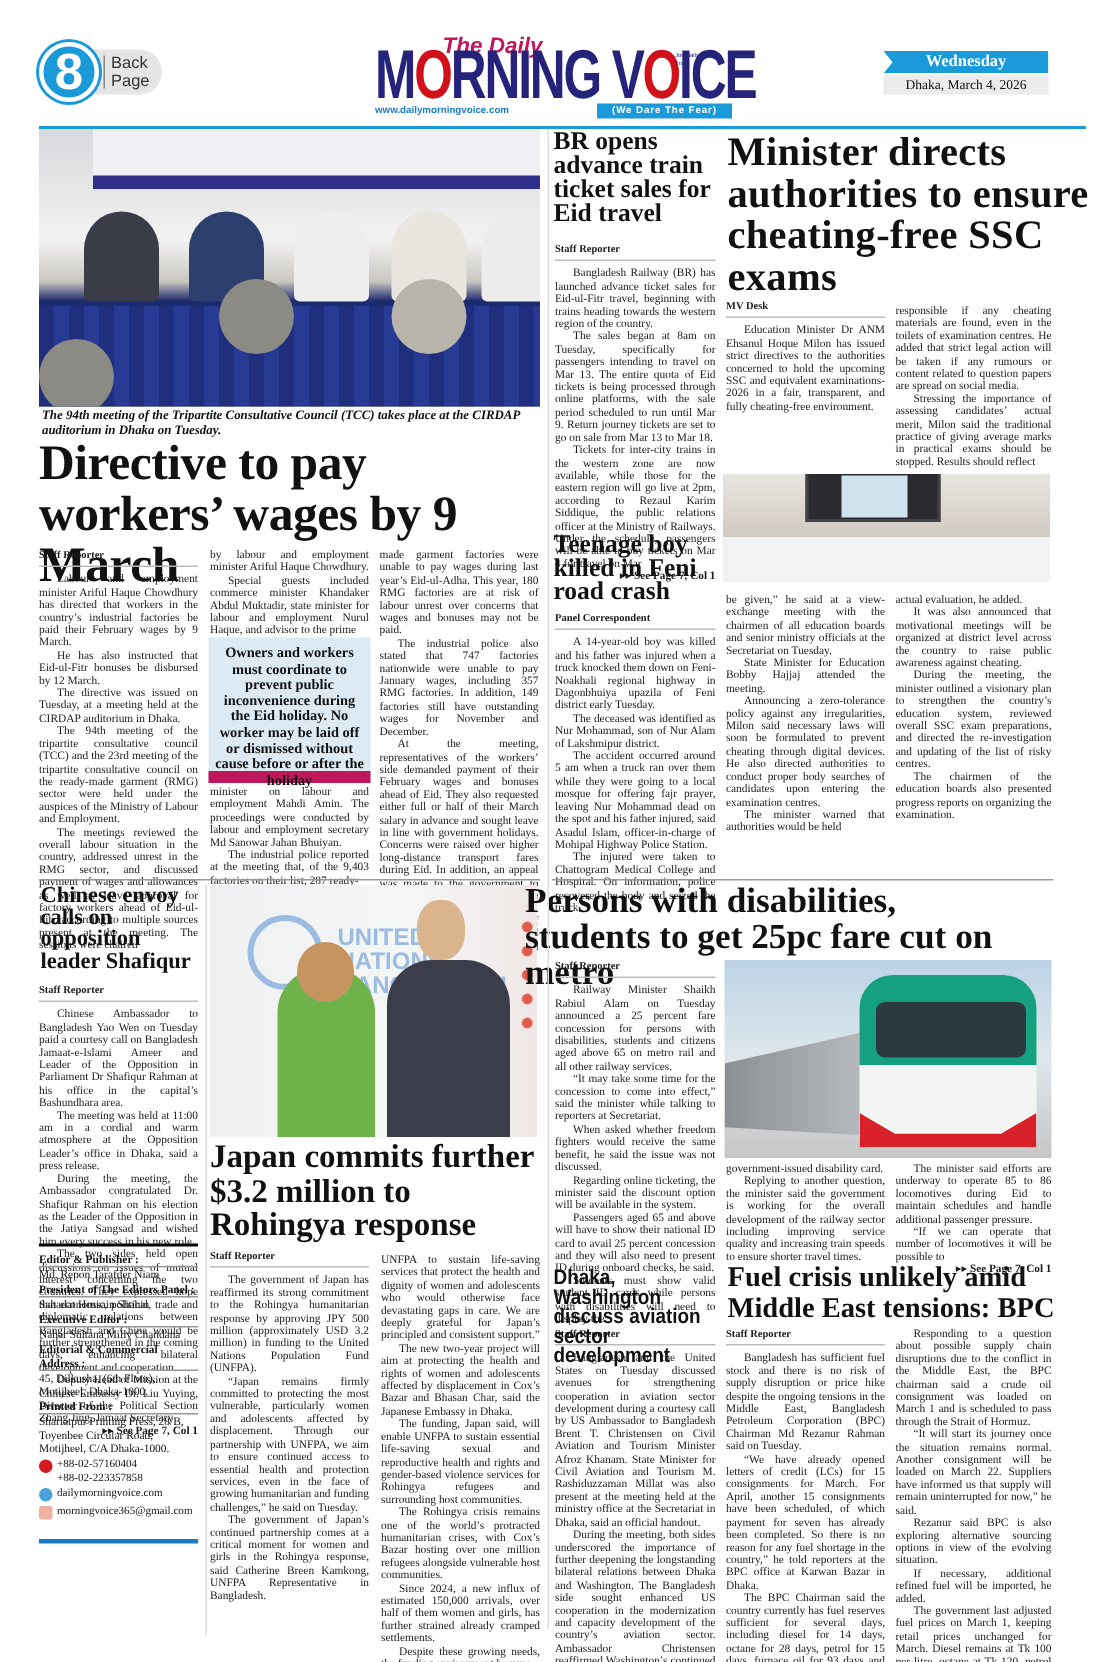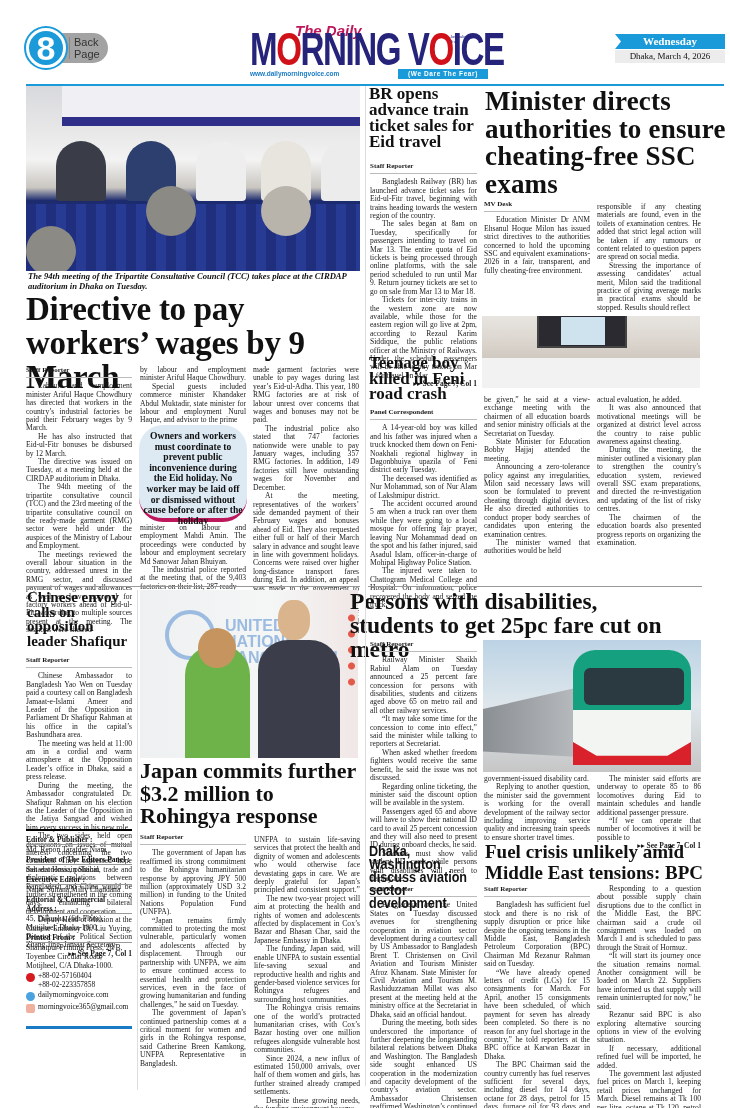--- a/index.html
+++ b/index.html
@@ -4,32 +4,32 @@
 <style>
   * { box-sizing: border-box; margin: 0; padding: 0; }
   html, body { width: 730px; height: 1108px; background: #fff; overflow: hidden; }
   body { font-family: "Liberation Serif", "DejaVu Serif", serif; color: #111; position: relative; }
 
   .abs { position: absolute; }
 
   
   .page-badge { left: 26px; top: 28px; width: 90px; height: 40px; }
   .page-num { position:absolute; left:0; top:0; width:40px; height:40px; border-radius:50%; background:#1a9ad9; border:3px solid #fff; box-shadow:0 0 0 2px #1a9ad9; color:#fff; font-family:"Liberation Sans",sans-serif; font-size:34px; font-weight:bold; line-height:34px; text-align:center; z-index:2; }
-  .page-label { position:absolute; left:30px; top:5px; width:52px; height:30px; background:#a3a3a3; border-radius:0 15px 15px 0; padding-left:18px; font-family:"Liberation Sans",sans-serif; font-size:11px; line-height:12px; color:#333; padding-top:3px; }
+  .page-label { position:absolute; left:30px; top:5px; width:52px; height:30px; background:#e5e5e5; border-radius:0 15px 15px 0; padding-left:18px; font-family:"Liberation Sans",sans-serif; font-size:11px; line-height:12px; color:#333; padding-top:3px; }
   .page-label .sep { position:absolute; left:13px; top:4px; width:1px; height:22px; background:#888; }
 
   .logo { left: 250px; top: 22px; width: 235px; height: 60px; }
   .logo .big { position:absolute; left:0; top:4px; font-family:"Liberation Sans",sans-serif; font-weight:bold; color:#26237a; font-size:46px; line-height:46px; letter-spacing:-2px; transform:scaleX(0.72); transform-origin:left; white-space:nowrap; }
   .logo .big .o { color:#d0111a; }
   .logo .tagline-top { position:absolute; left:45px; top:0; font-family:Liberation Sans, sans-serif; font-weight:bold; font-size:15px; color:#be185d; font-style:italic; }
   .logo .tiny { position:absolute; left:200px; top:12px; font-size:4px; color:#26237a; font-family:"Liberation Sans",sans-serif; }
   .logo .url { position:absolute; left:0; top:48px; font-family:"Liberation Sans",sans-serif; font-size:6.5px; font-weight:bold; color:#1a7bc4; }
   .logo .fear { position:absolute; left:148px; top:47px; width:90px; height:10px; background:#1a9ad9; color:#fff; font-family:"Liberation Sans",sans-serif; font-size:6.5px; font-weight:bold; text-align:center; line-height:10px; letter-spacing:0.6px; }
 
-  .date-box { left: 615px; top: 34px; width: 110px; height: 32px; }
+  .date-box { left: 589px; top: 34px; width: 110px; height: 32px; }
   .date-box .day { position:absolute; left:0; top:0; width:110px; height:15px; background:#1a9ad9; color:#fff; font-weight:bold; font-size:11px; text-align:center; line-height:15px; clip-path:polygon(0 0,100% 0,100% 100%,0 100%,6px 50%); }
   .date-box .dt { position:absolute; left:0; top:16px; width:110px; height:13px; background:#ececec; font-size:9px; text-align:center; line-height:13px; }
 
   .header-rule { left: 26px; top: 84px; width: 698px; height: 2px; background: #1a9ad9; }
 
   
   .hl { font-weight: bold; color: #111; line-height: 1.0; font-family: "Liberation Serif", serif; }
   .byline { font-family: "Liberation Serif", serif; font-weight: bold; font-size: 7px; border-bottom: 1px solid #bbb; padding-bottom: 3px; margin-bottom: 4px; }
   .col { position: absolute; font-size: 7.6px; line-height: 8.4px; text-align: justify; color:#1a1a1a; }
   .col p { text-indent: 12px; }
@@ -59,21 +59,21 @@
   .photo-un .dots { position:absolute; left:205px; top:20px; width:13px; height:80px; background:radial-gradient(circle,#e25a4a 3px,transparent 4px) 0 0/13px 16px; }
 
   .photo-metro { left: 483px; top: 640px; width: 218px; height: 132px; background: linear-gradient(180deg,#bcd3e5 0%,#dfe7ec 50%,#c6c6c6 100%); }
   .photo-metro .body { position:absolute; left:0; top:35px; width:150px; height:85px; background:linear-gradient(90deg,#8a8f94,#d2d4d6); clip-path:polygon(0 40%,100% 0,100% 100%,0 90%); }
   .photo-metro .front { position:absolute; left:90px; top:10px; width:118px; height:115px; background:#f3f5f2; border-radius:22px 22px 6px 6px; }
   .photo-metro .green { position:absolute; left:90px; top:10px; width:118px; height:60px; background:#15a07f; border-radius:22px 22px 0 0; }
   .photo-metro .win { position:absolute; left:101px; top:28px; width:100px; height:37px; background:#2a3a40; border-radius:6px; }
   .photo-metro .red { position:absolute; left:90px; top:102px; width:118px; height:23px; background:#d8212a; clip-path:polygon(0 0,20% 60%,80% 60%,100% 0,100% 100%,0 100%); }
 
   
-  .pull { left: 139px; top: 425px; width: 108px; height: 97px; background: #ddeaf4; border-bottom: 4px solid #be185d; padding: 6px 4px; text-align:center; font-weight:bold; font-size:9.6px; line-height:10.6px; color:#111;border-radius:24px; }
+  .pull { left: 139px; top: 425px; width: 108px; height: 97px; background: #ddeaf4; border-bottom: 8px solid #be185d; padding: 6px 4px; text-align:center; font-weight:bold; font-size:9.6px; line-height:10.6px; color:#111; }
   .imprint-box { left: 26px; top: 829px; width: 106px; height: 200px; border-top: 2px solid #000000; border-bottom: 3px solid #1a7bc4; padding-top: 4px; }
   .imprint-box .lbl { font-weight:bold; font-size:7.6px; line-height:9px; border-bottom:1px solid #999; }
   .imprint-box .val { font-size:7.6px; line-height:9px; margin-bottom:1px; }
   .contact { display:flex; align-items:flex-start; gap:3px; font-size:7.4px; line-height:8.6px; margin-top:2px; }
   .cicon { width:9px; height:9px; border-radius:50%; flex:none; margin-top:1px; }
   .hrule { position:absolute; height:1px; background:#999; }
 </style>
 </head>
 <body>
 

